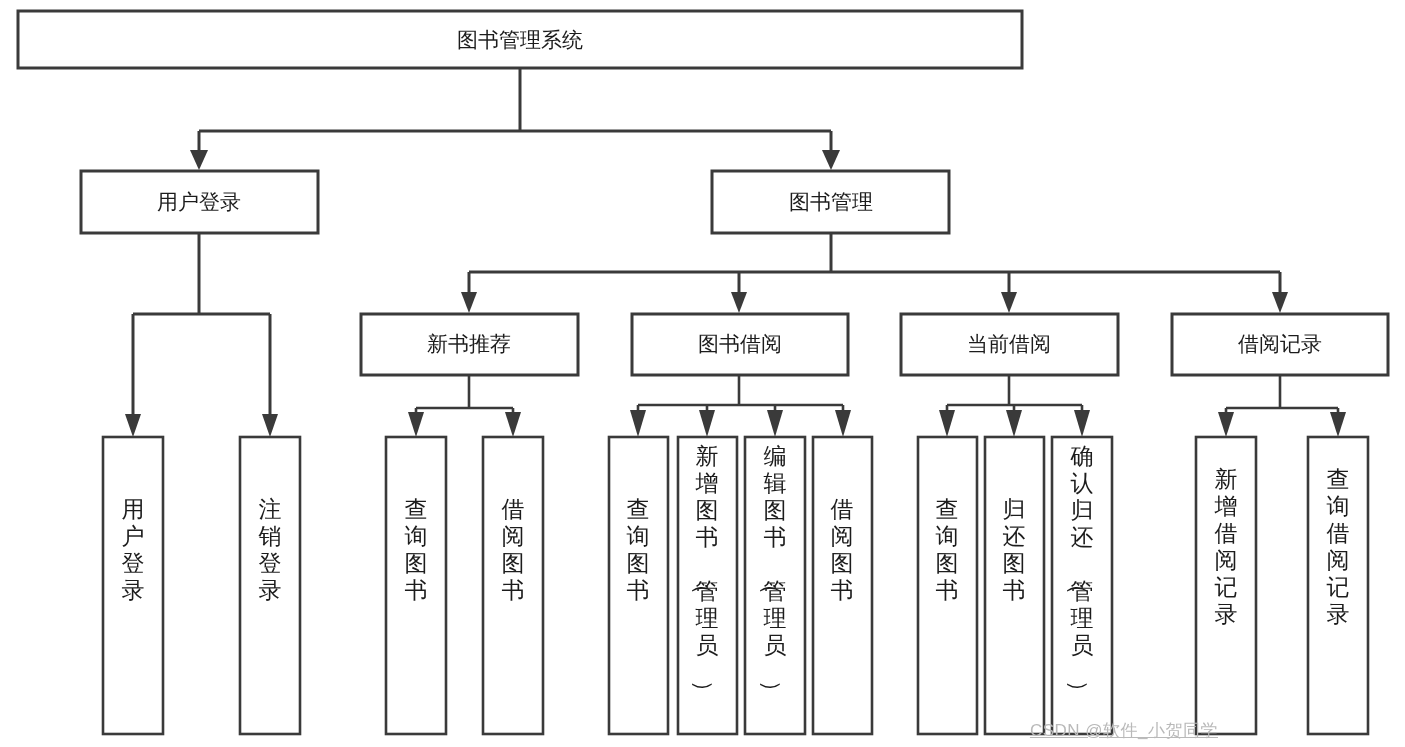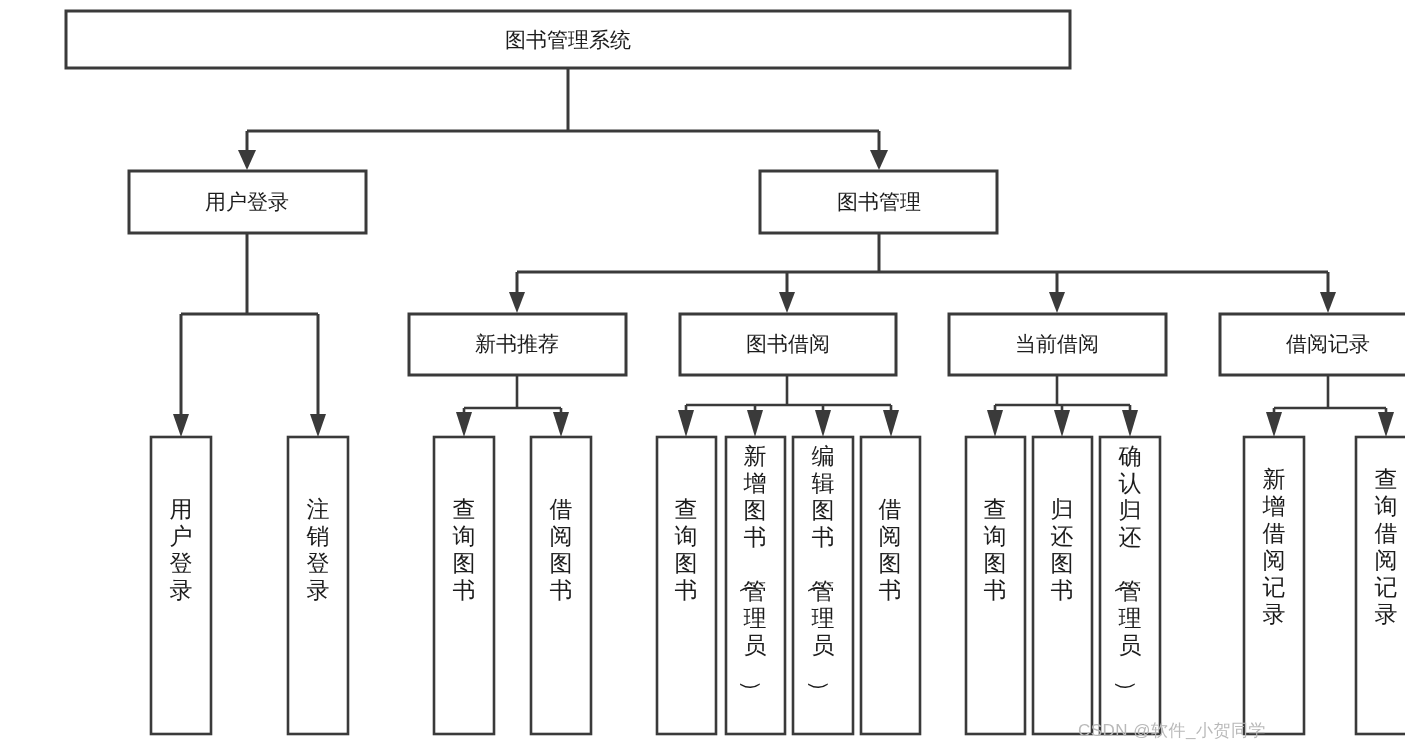--- a/index.html
+++ b/index.html
@@ -13,21 +13,20 @@
     font-family: "Liberation Sans", "DejaVu Sans", sans-serif;
     overflow: hidden;
     position: relative;
   }
   #diagram-root {
     position: absolute;
     left: 0;
     top: 0;
     width: 1230px;
     height: 747px;
-    padding-left: 48px;
   }
   svg.flow {
     display: block;
     width: 1405px;
     height: 747px;
   }
   .node-box {
     fill: #ffffff;
     stroke: #3a3a3a;
     stroke-width: 3;
@@ -66,20 +65,21 @@
   }
   .watermark {
     position: absolute;
     right: 12px;
     bottom: 5px;
     font-family: "Liberation Sans", "DejaVu Sans", sans-serif;
     font-size: 17px;
     color: #b9b9b9;
     white-space: nowrap;
     letter-spacing: 0.5px;
+    text-decoration: underline;
   }
 </style>
 </head>
 <body>
 
 <div id="diagram-root">
   <svg class="flow" viewBox="0 0 1405 747" xmlns="http://www.w3.org/2000/svg">
 
     <g>
 

